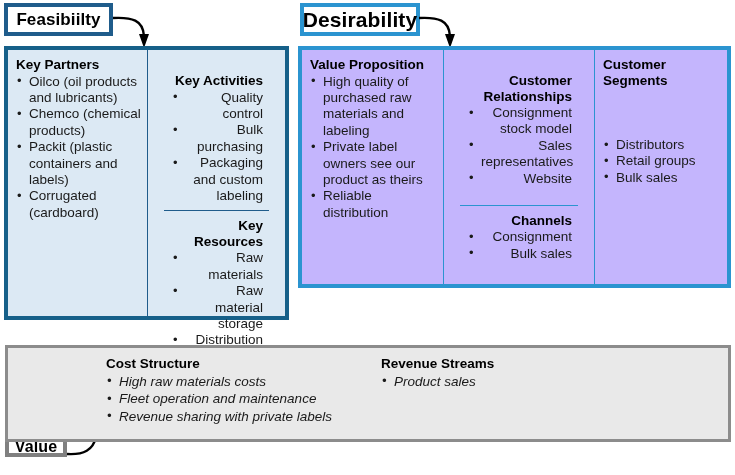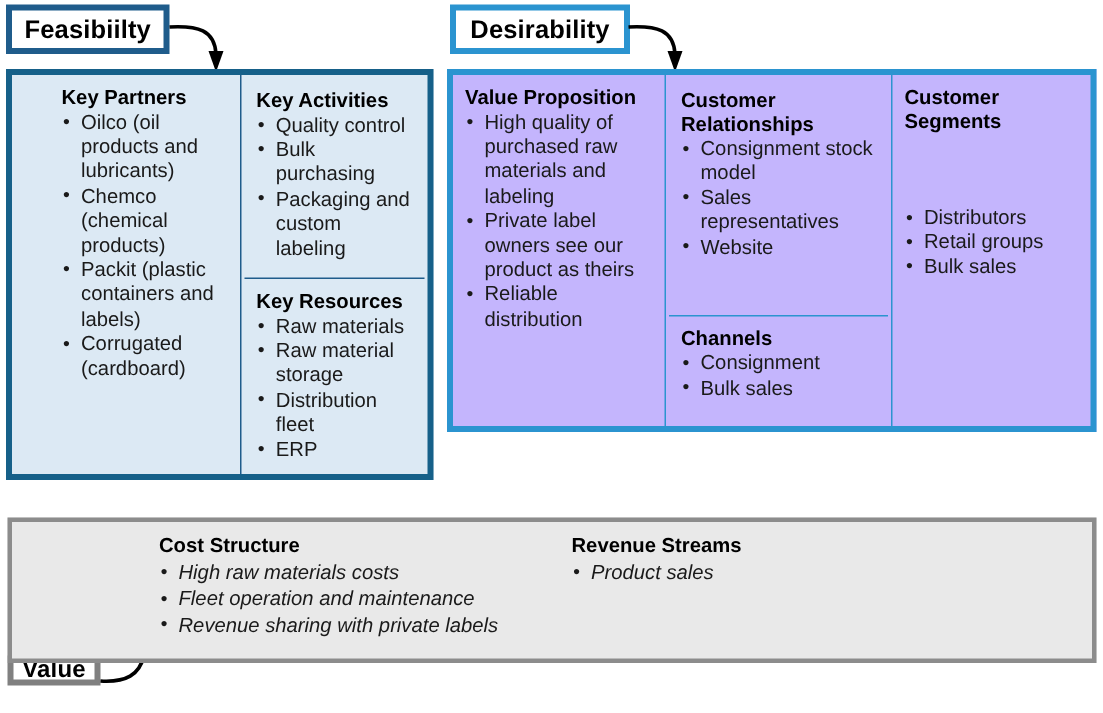--- a/index.html
+++ b/index.html
@@ -30,21 +30,21 @@
   #callout-feasibility {
     left: 4px; top: 3px;
     width: 109px; height: 33px;
     border: 4px solid #1F5C8B;
     font-size: 17px;
   }
   #callout-desirability {
     left: 300px; top: 3px;
     width: 120px; height: 33px;
     border: 4px solid #2B94D0;
-    font-size: 17px;
+    font-size: 21px;
   }
   #callout-value {
     left: 5px; top: 437px;
     width: 62px; height: 20px;
     border: 4px solid #808080;
     font-size: 16px;
   }
 
   
   .arrow-svg { position: absolute; overflow: visible; }
@@ -70,34 +70,34 @@
     border: 4px solid #2B94D0;
     background: #c4b5fd;
   }
 
   .col {
     box-sizing: border-box;
     padding: 7px 6px 6px 8px;
     display: flex;
     flex-direction: column;
   }
-  .col.split { padding: 2px; }
+  .col.split { padding: 16px; text-align: right; }
   .subcell {
     box-sizing: border-box;
     padding: 7px 6px 6px 8px;
     flex: 1 1 auto;
   }
 
   .divider-v-dark { border-left: 1px solid #1F5C8B; }
   .divider-h-dark { border-top: 1px solid #1F5C8B; }
   .divider-v-light { border-left: 1px solid #2B94D0; }
   .divider-h-light { border-top: 1px solid #2B94D0; }
 
   
-  #col-key-partners { width: 139px; margin-left: 25px; }
+  #col-key-partners { width: 139px; }
   #col-activities-resources { width: 138px; }
   #cell-key-activities { height: 146px; }
 
   
   #col-value-proposition { width: 141px; }
   #col-relationships-channels { width: 151px; }
   #cell-customer-relationships { height: 149px; }
   #col-customer-segments { width: 133px; gap: 48px; }
 
   h3.block-title {

